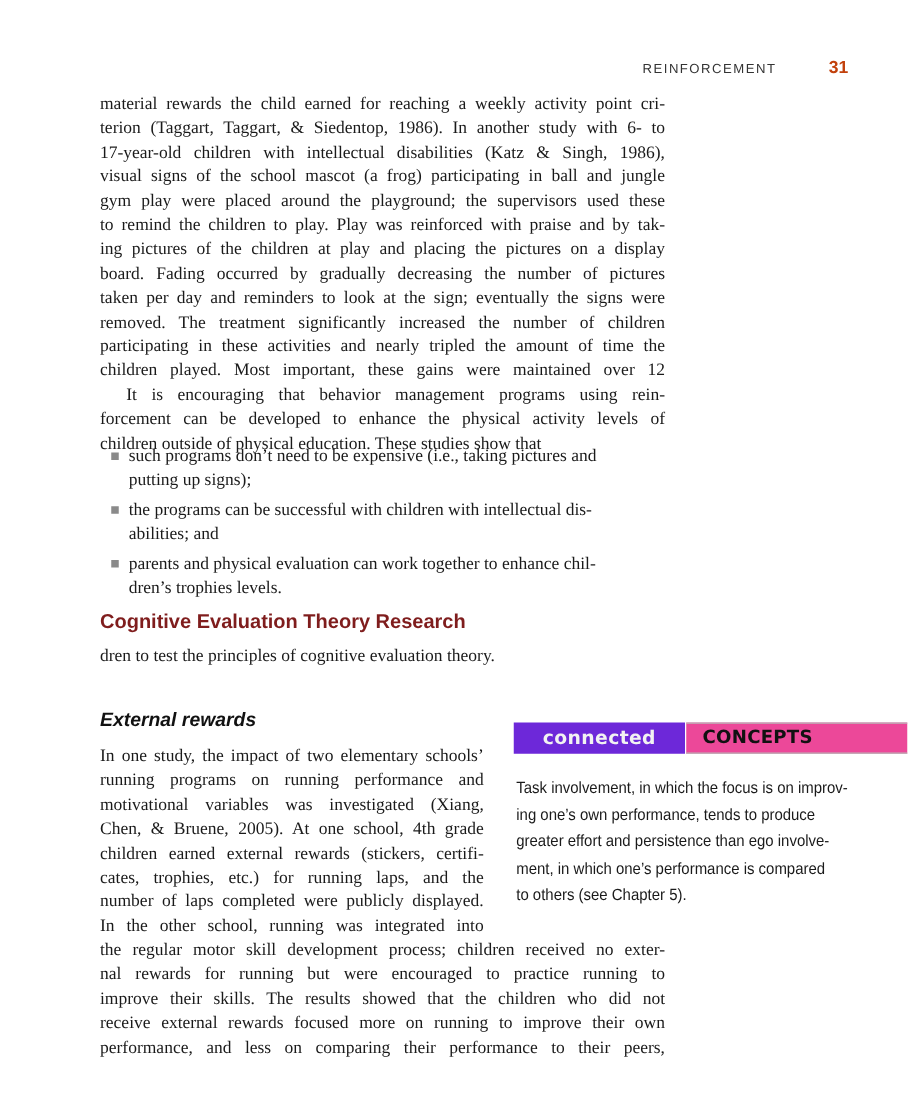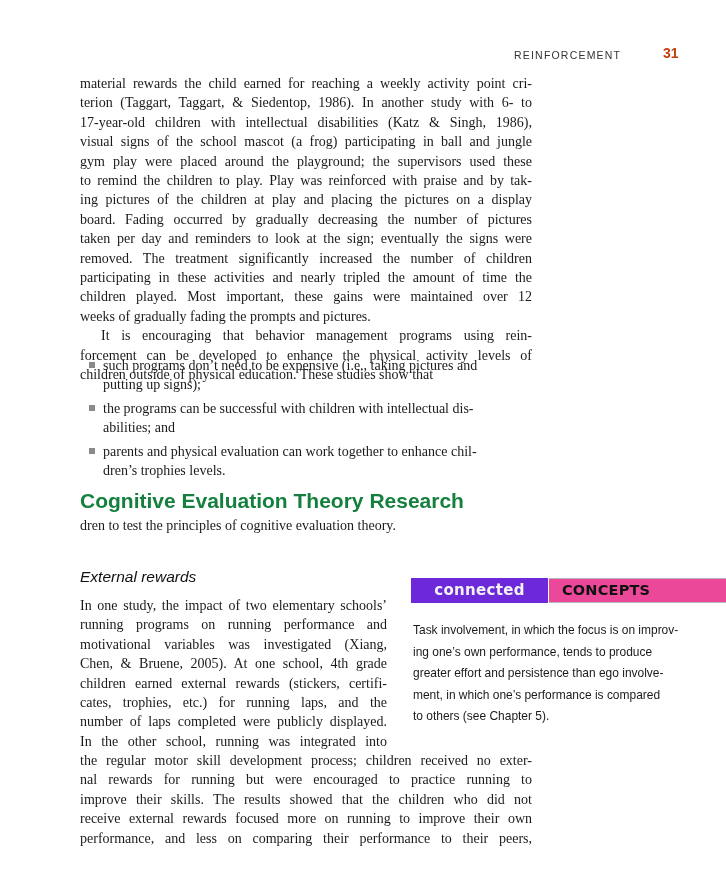--- a/index.html
+++ b/index.html
@@ -28,25 +28,25 @@
     position: absolute; left: 80px; top: 356px; width: 452px;
   }
   ul.bullets li {
     position: relative; padding-left: 23px; margin-bottom: 4px; text-align: left;
   }
   ul.bullets li .bullet {
     position: absolute; left: 9px; top: 6px; width: 6px; height: 6px; background: #8a8a8a;
   }
   .h2 {
     position: absolute; left: 80px; top: 489px;
-    font-family: "Liberation Sans", sans-serif; font-weight: bold; font-size: 21px; color: #15803d;
+    font-family: "Liberation Sans", sans-serif; font-weight: bold; font-size: 16px; color: #7f1d1d;
   }
   .h3 {
     position: absolute; left: 80px; top: 568px;
-    font-family: "Liberation Sans", sans-serif; font-weight: normal; font-style: italic; font-size: 15.5px; color: #111;
+    font-family: "Liberation Sans", sans-serif; font-weight: bold; font-style: italic; font-size: 15.5px; color: #111;
   }
   .cc-banner {
     position: absolute; left: 411px; top: 578px; width: 315px; height: 25px;
   }
   .cc-dark {
     position: absolute; left: 0; top: 0; width: 137px; height: 25px; background: #6d28d9;
     color: #f2f2f2; font-family: "DejaVu Sans", sans-serif; font-weight: bold; font-size: 15px;
     line-height: 25px; text-align: center; letter-spacing: 0.3px;
   }
   .cc-light {
@@ -78,21 +78,20 @@
   <span class="j">17-year-old children with intellectual disabilities (Katz &amp; Singh, 1986),</span>
   <span class="j">visual signs of the school mascot (a frog) participating in ball and jungle</span>
   <span class="j">gym play were placed around the playground; the supervisors used these</span>
   <span class="j">to remind the children to play. Play was reinforced with praise and by tak-</span>
   <span class="j">ing pictures of the children at play and placing the pictures on a display</span>
   <span class="j">board. Fading occurred by gradually decreasing the number of pictures</span>
   <span class="j">taken per day and reminders to look at the sign; eventually the signs were</span>
   <span class="j">removed. The treatment significantly increased the number of children</span>
   <span class="j">participating in these activities and nearly tripled the amount of time the</span>
   <span class="j">children played. Most important, these gains were maintained over 12</span>
-  <span class="line">weeks of gradually fading the prompts and pictures.</span>
   <span class="j" style="padding-left:21px;">It is encouraging that behavior management programs using rein-</span>
   <span class="j">forcement can be developed to enhance the physical activity levels of</span>
   <span class="line">children outside of physical education. These studies show that</span>
 </div>
 
 <ul class="bullets serif">
   <li>
     <span class="bullet"></span>
     <span class="line">such programs don’t need to be expensive (i.e., taking pictures and</span>
     <span class="line">putting up signs);</span>

